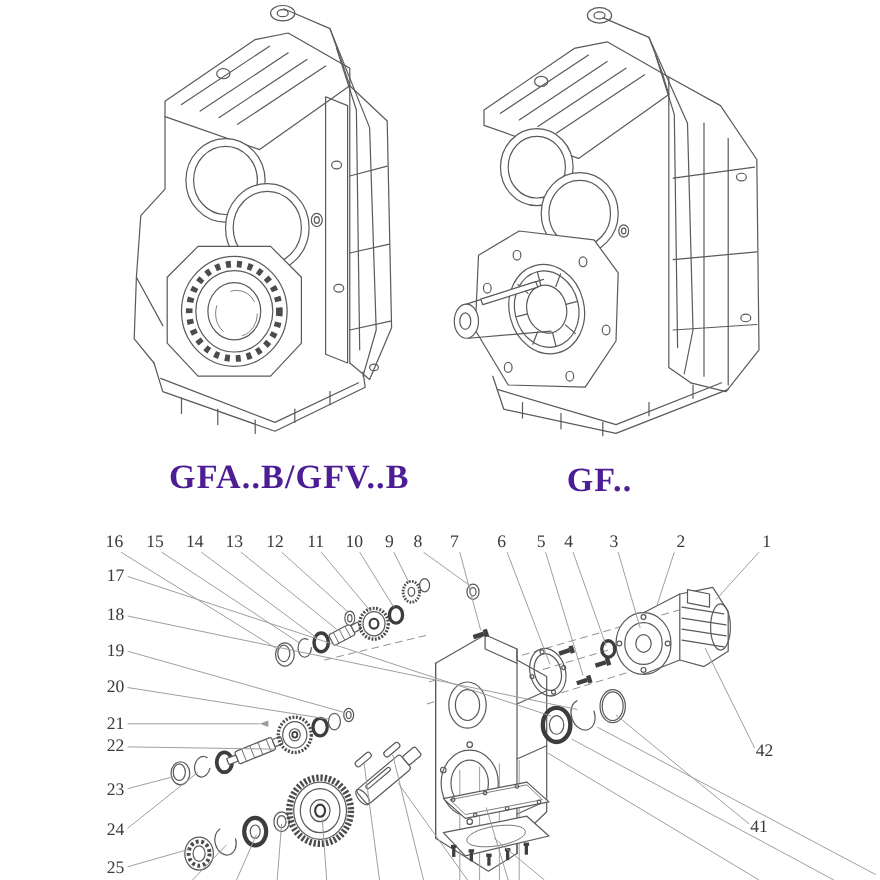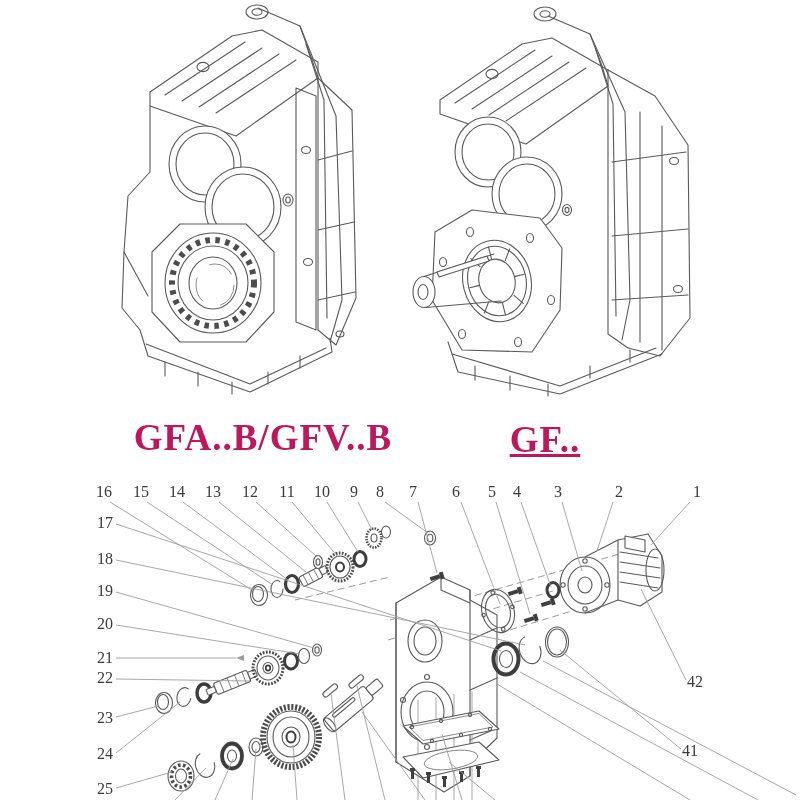--- a/index.html
+++ b/index.html
@@ -1,19 +1,19 @@
 <!DOCTYPE html>
 <html><head>
 <meta charset="utf-8">
 <style>
   html,body{margin:0;padding:0;background:#ffffff;}
   .stage{position:relative;width:800px;height:800px;background:#ffffff;overflow:hidden;
          font-family:"Liberation Serif",serif;}
   .model-label{position:absolute;transform:translateX(-50%);font-weight:700;
-               font-size:37px;color:#be185d;letter-spacing:1px;white-space:nowrap;}
+               font-size:31px;color:#4c1d95;letter-spacing:1px;white-space:nowrap;}
   svg{position:absolute;left:0;top:0;}
   .ln   {stroke:#5a5a5a;fill:none;stroke-width:1.1;stroke-linejoin:round;stroke-linecap:round;}
   .lnf  {stroke:#5a5a5a;fill:#ffffff;stroke-width:1.1;stroke-linejoin:round;}
   .thin {stroke:#6e6e6e;fill:none;stroke-width:0.8;}
   .dk   {stroke:#3d3d3d;fill:none;}
   .filldk{fill:#3f3f3f;stroke:none;}
   .teeth{fill:none;stroke:#4c4c4c;}
   .leader{stroke:#9d9d9d;stroke-width:0.9;fill:none;}
   .dash {stroke:#8f8f8f;stroke-width:0.9;fill:none;stroke-dasharray:7 4;}
   .num  {font-family:"Liberation Serif",serif;font-size:16px;fill:#3a3a3a;}
@@ -388,15 +388,15 @@
           <text x="105" y="794" class="num" text-anchor="middle">25</text>
           <line x1="686" y1="680" x2="641" y2="589" class="leader"></line>
           <text x="695" y="687" class="num" text-anchor="middle">42</text>
           <line x1="681" y1="749" x2="560" y2="650" class="leader"></line>
           <text x="690" y="756" class="num" text-anchor="middle">41</text>
         </g>
   </g>
 </svg>
 
 <div class="model-label" id="label-left" style="left:263px;top:416px;">GFA..B/GFV..B</div>
-<div class="model-label" id="label-right" style="left:545px;top:418px;text-decoration:underline;">GF..</div>
+<div class="model-label" id="label-right" style="left:545px;top:418px;">GF..</div>
 
 </div>
 
 </body></html>

